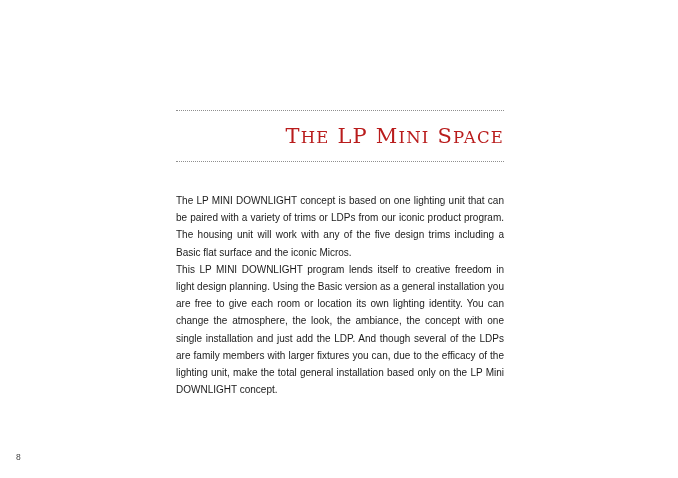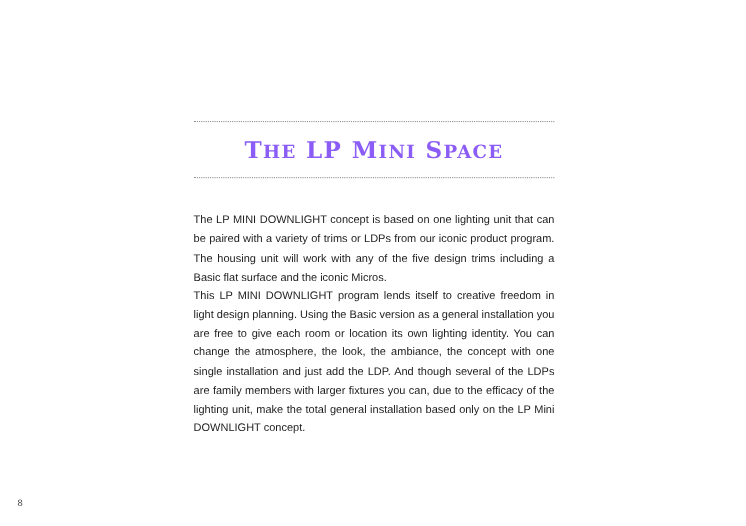--- a/index.html
+++ b/index.html
@@ -36,23 +36,23 @@
   }
 
   .rule-top {
     margin-bottom: 0;
   }
 
   .doc-title {
     font-family: "DejaVu Serif", serif;
     font-size: 21px;
     letter-spacing: 1.2px;
-    color: #8b5cf6;
-    text-align: center;
-    font-weight: 700;
+    color: #b91c1c;
+    text-align: right;
+    font-weight: 400;
     margin: 14px 0 13px 0;
     line-height: 1.1;
     white-space: nowrap;
   }
 
   .doc-title .small-caps {
     font-size: 16.5px;
   }
 
   .body-text {

